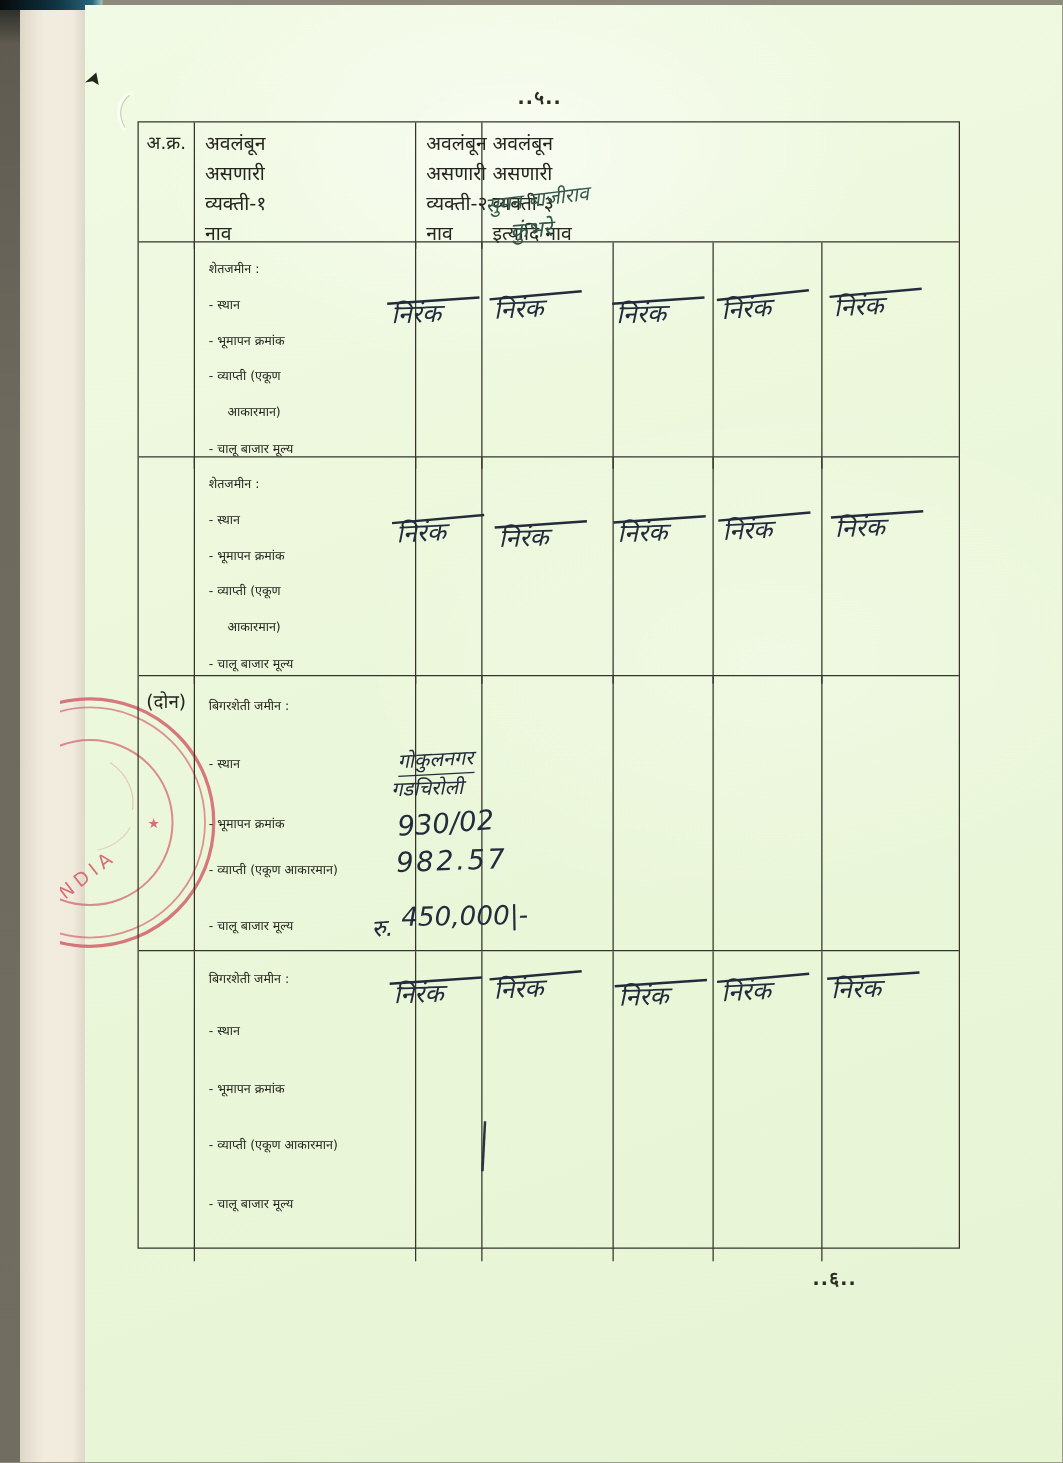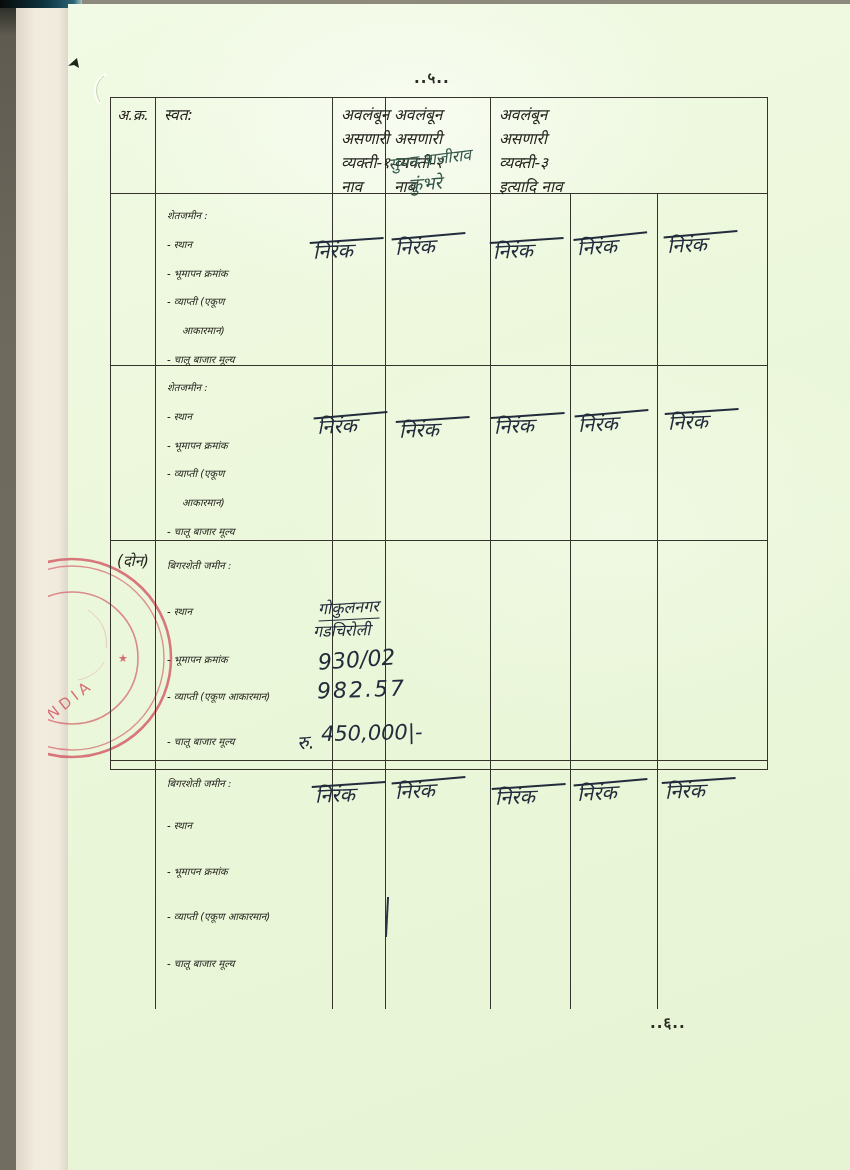--- a/index.html
+++ b/index.html
@@ -17,22 +17,22 @@
   
   .page{position:absolute;left:68px;top:4px;width:782px;height:1166px;
     background:
       radial-gradient(420px 260px at 44% 10%, rgba(255,255,255,.55), rgba(255,255,255,0) 70%),
       radial-gradient(500px 300px at 70% 45%, rgba(255,255,255,.25), rgba(255,255,255,0) 70%),
       linear-gradient(160deg,#f1fae4 0%,#ebf7da 45%,#e6f4d4 100%);}
 
   .pgnum{position:absolute;color:#2b2b26;font-size:15px;letter-spacing:1px;font-weight:bold;}
 
   
-  .tbl{position:absolute;left:110px;top:97px;width:658px;height:673px;
-    border:1.8px solid #34342c;box-sizing:border-box;font-style:italic;}
+  .tbl{position:absolute;left:110px;top:97px;width:658px;height:902px;
+    border:1.8px solid #34342c;box-sizing:border-box;}
   .row{display:grid;grid-template-columns:45px 177px 53px 105px 80px 87px auto;
     border-bottom:1.7px solid #34342c;box-sizing:border-box;}
   .row:last-child{border-bottom:none;}
   .cell{border-right:1.7px solid #34342c;box-sizing:border-box;position:relative;
     color:#25251f;overflow:visible;}
   .cell:last-child{border-right:none;}
   .hc{font-size:15.5px;padding:5px 6px 0 8px;white-space:pre-line;line-height:24px;}
   .hc.center{text-align:center;padding-left:2px;padding-right:2px;font-size:14.5px;}
   .sr{font-size:15px;text-align:center;padding-top:9px;}
   .desc{font-size:10px;padding-left:11px;}
@@ -93,21 +93,20 @@
       <path d="M30,130 C42,128 52,120 56,112" stroke-width="1" opacity="0.3"></path>
     </g>
     <text x="4" y="170" transform="rotate(-38 4 170)" fill="#d4616b" opacity="0.9" font-family="DejaVu Sans, sans-serif" font-size="15" letter-spacing="4">NDIA</text>
     <text x="70" y="112" fill="#d4616b" font-size="11" opacity="0.9" font-family="DejaVu Sans, sans-serif">★</text>
   </svg>
 
   <div class="tbl">
 
     <div class="row" style="height:96px;">
       <div class="cell hc center">अ.क्र.</div>
-      <div class="cell hc">स्वत:</div>
       <div class="cell hc">अवलंबून
 असणारी
 व्यक्ती-१
 नाव</div>
       <div class="cell hc">अवलंबून
 असणारी
 व्यक्ती-२
 नाव</div>
       <div class="cell hc">अवलंबून
 असणारी

